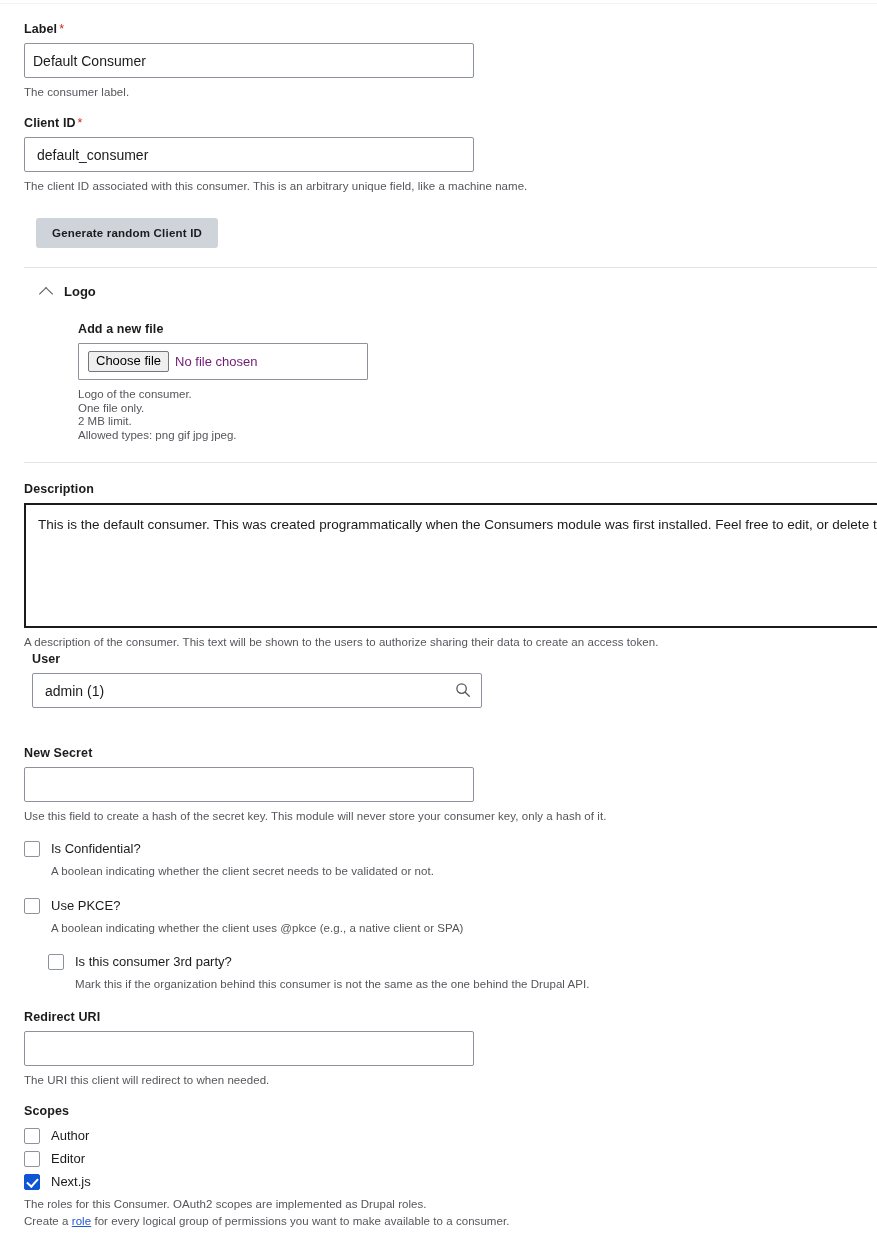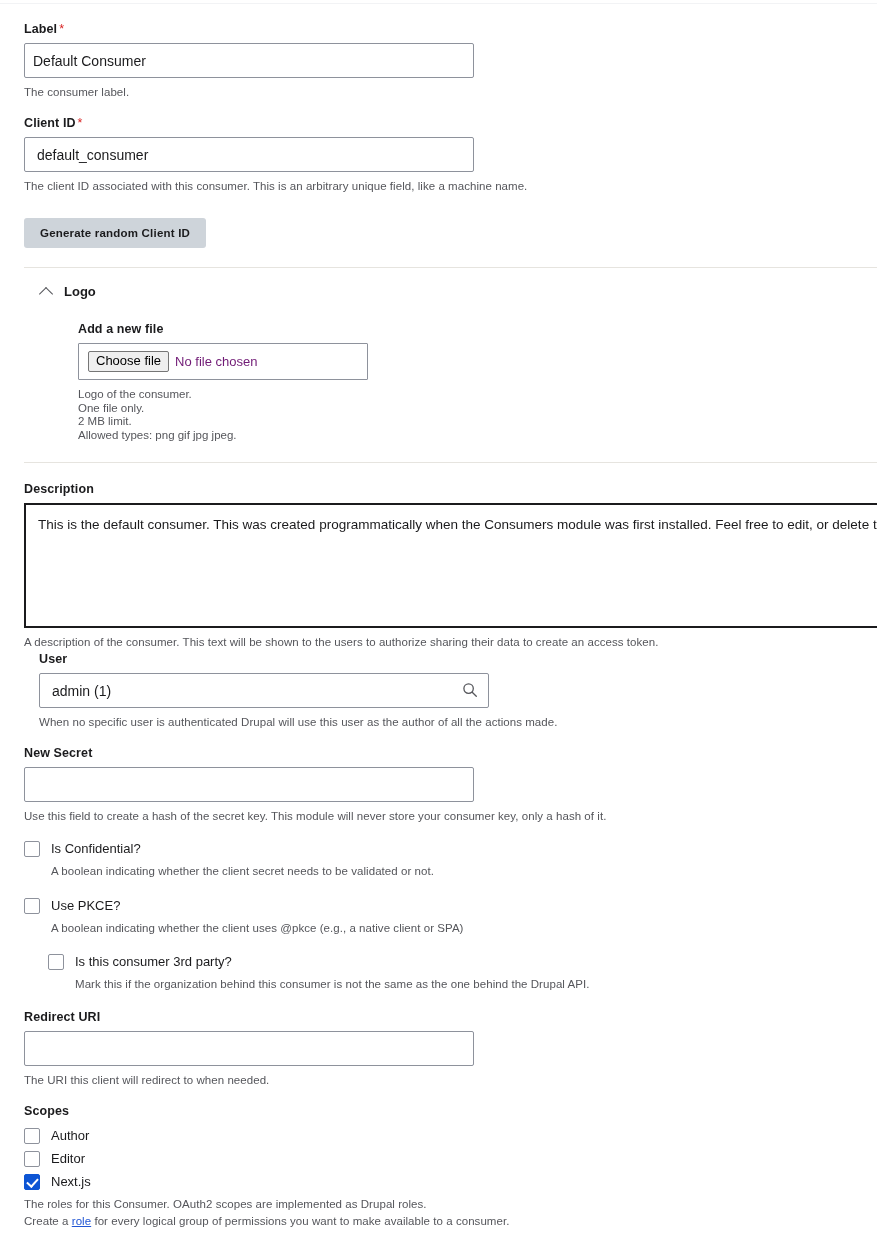--- a/index.html
+++ b/index.html
@@ -227,21 +227,21 @@
     <input class="textfield" style="margin-top: 6px; padding-left: 8px;" value="Default Consumer">
     <p class="descr" style="margin-top:7px;">The consumer label.</p>
   </div>
 
   <div class="field" style="position:absolute; top:115px; left:0;">
     <label class="flabel"><span>Client ID</span><span class="req">*</span></label>
     <input class="textfield" style="margin-top: 6px;" value="default_consumer">
     <p class="descr" style="margin-top:7px;">The client ID associated with this consumer. This is an arbitrary unique field, like a machine name.</p>
   </div>
 
-  <div style="position:absolute; top:218px; left:24px;">
+  <div style="position:absolute; top:218px; left:36px;">
     <button class="gen-btn">Generate random Client ID</button>
   </div>
 
   <div class="details" style="position:absolute; top:267px; left:24px; width:860px;">
     <div class="details-summary">
       <span class="chev"></span>
       <span class="details-title">Logo</span>
     </div>
     <div class="details-body">
       <div class="flabel">Add a new file</div>
@@ -257,32 +257,31 @@
       </div>
     </div>
   </div>
 
   <div class="ta-field" style="position:absolute; top:481px; left:0;">
     <label class="flabel">Description</label>
     <textarea class="ta" style="margin-top: 6px;">This is the default consumer. This was created programmatically when the Consumers module was first installed. Feel free to edit, or delete this.</textarea>
     <p class="descr" style="margin-top:7px;">A description of the consumer. This text will be shown to the users to authorize sharing their data to create an access token.</p>
   </div>
 
-  <div class="field" style="position:absolute; top:651px; left:15px;">
+  <div class="field" style="position:absolute; top:651px; left:8px;">
     <label class="flabel">User</label>
     <div class="ac-wrap" style="margin-top:6px;">
       <input class="textfield" value="admin (1)" style="">
       <span class="ac-icon">
         <svg width="16" height="16" viewBox="0 0 16 16">
           <circle cx="6.6" cy="6.6" r="4.7" fill="none" stroke="#55565b" stroke-width="1.3"></circle>
           <line x1="10.2" y1="10.2" x2="14.3" y2="14.3" stroke="#55565b" stroke-width="1.3" stroke-linecap="round"></line>
         </svg>
       </span>
     </div>
-    <p class="descr" style="margin-top:7px;">When no specific user is authenticated Drupal will use this user as the author of all the actions made.</p>
   </div>
 
   <div class="field" style="position:absolute; top:745px; left:0;">
     <label class="flabel">New Secret</label>
     <input class="textfield" style="margin-top: 6px;" value="">
     <p class="descr" style="margin-top:7px;">Use this field to create a hash of the secret key. This module will never store your consumer key, only a hash of it.</p>
   </div>
 
   <div style="position:absolute; top:841px; left:0;">
     <div class="cb-row">

